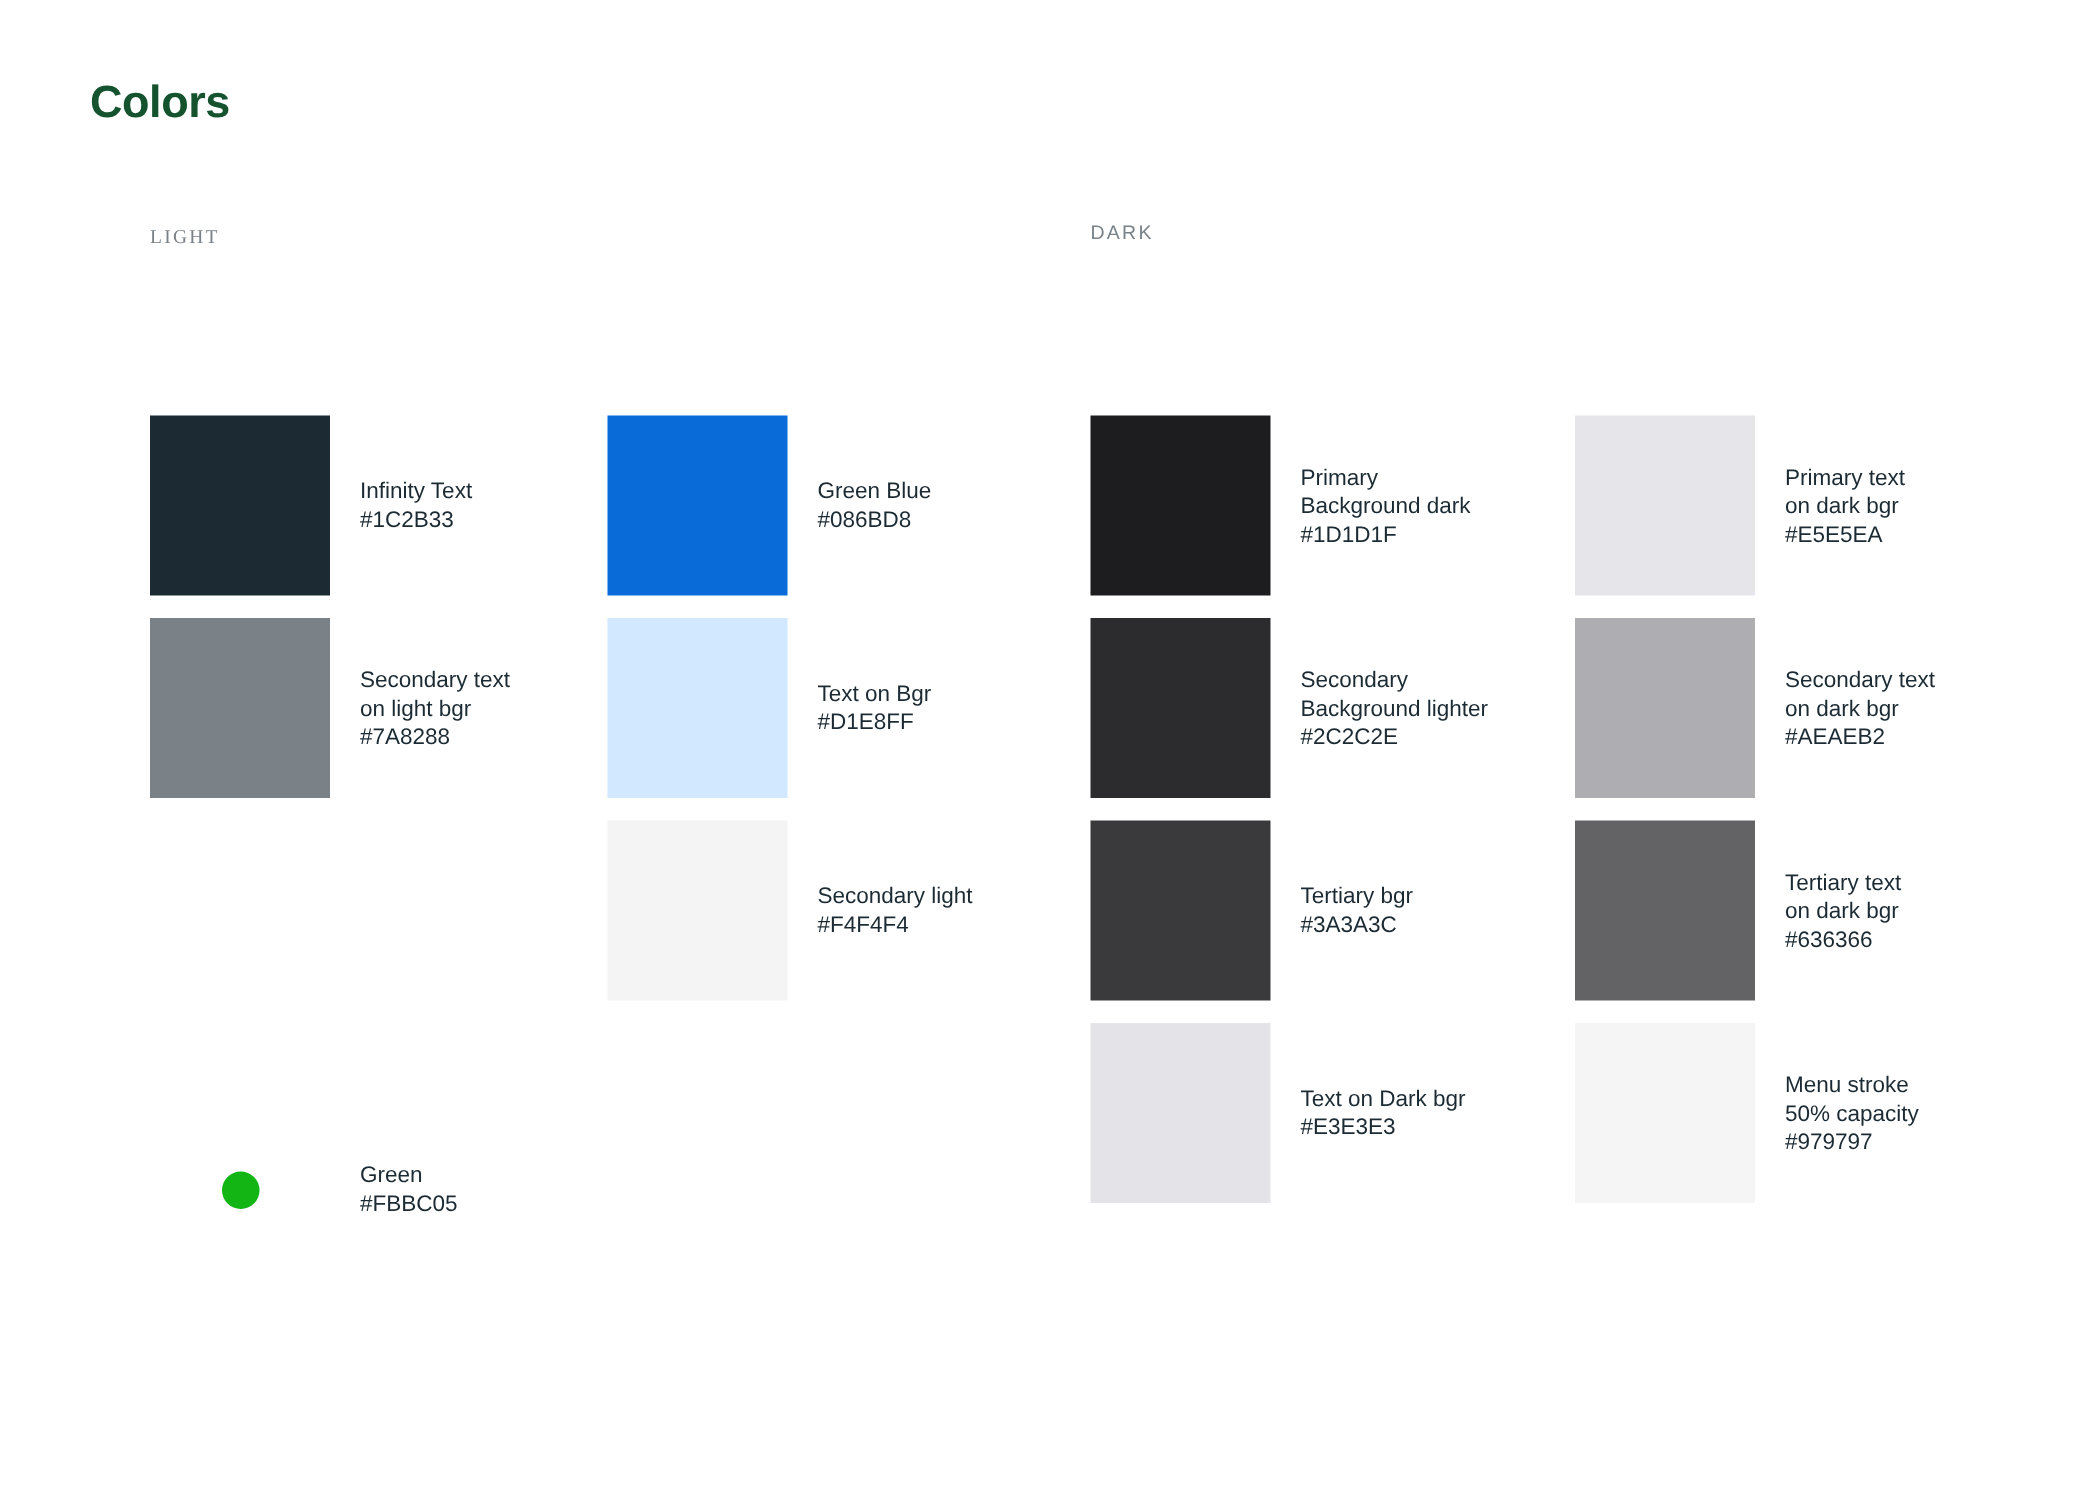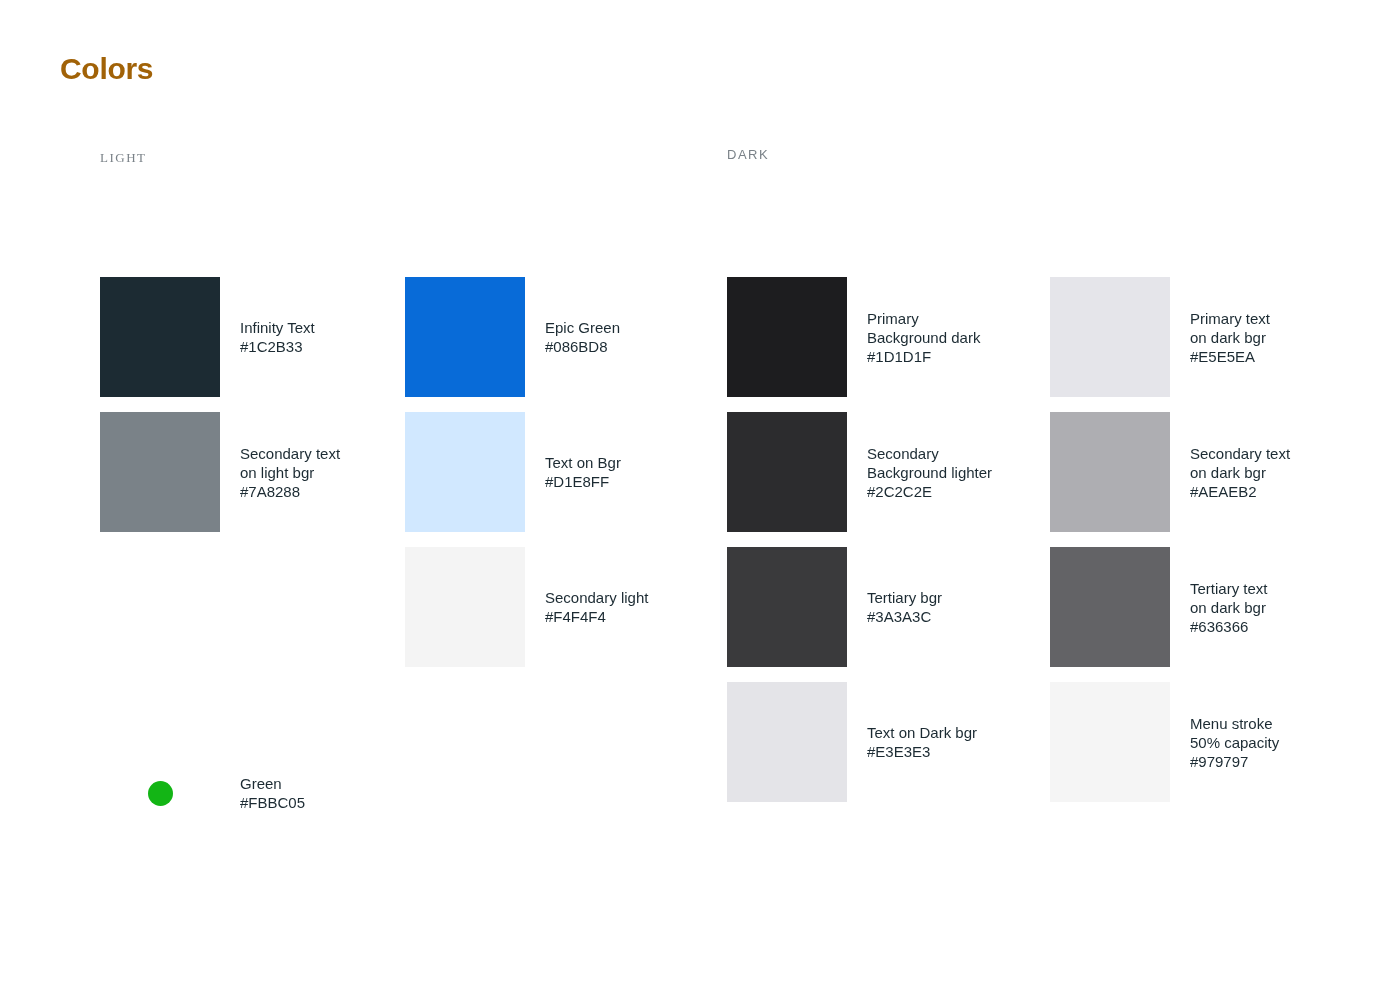--- a/index.html
+++ b/index.html
@@ -18,21 +18,21 @@
     -webkit-font-smoothing: antialiased;
   }
 
   .page-title {
     position: absolute;
     left: 60px;
     top: 50px;
     font-size: 30px;
     font-weight: bold;
     letter-spacing: -0.3px;
-    color: #a16207;
+    color: #14532d;
     line-height: 38px;
   }
 
   .section-label {
     position: absolute;
     font-size: 13px;
     letter-spacing: 1.5px;
     color: #7A8288;
     font-weight: normal;
     line-height: 16px;
@@ -118,21 +118,21 @@
         <div class="swatch-name">Secondary text
 on light bgr</div>
         <div class="swatch-hex">#7A8288</div>
       </div>
     </div>
   </div>
 <div class="column col-light-2">
     <div class="swatch-row">
       <div class="swatch-chip" style="background: rgb(8, 107, 216);"></div>
       <div class="swatch-text">
-        <div class="swatch-name">Epic Green</div>
+        <div class="swatch-name">Green Blue</div>
         <div class="swatch-hex">#086BD8</div>
       </div>
     </div>
     <div class="swatch-row">
       <div class="swatch-chip" style="background: rgb(209, 232, 255);"></div>
       <div class="swatch-text">
         <div class="swatch-name">Text on Bgr</div>
         <div class="swatch-hex">#D1E8FF</div>
       </div>
     </div>

